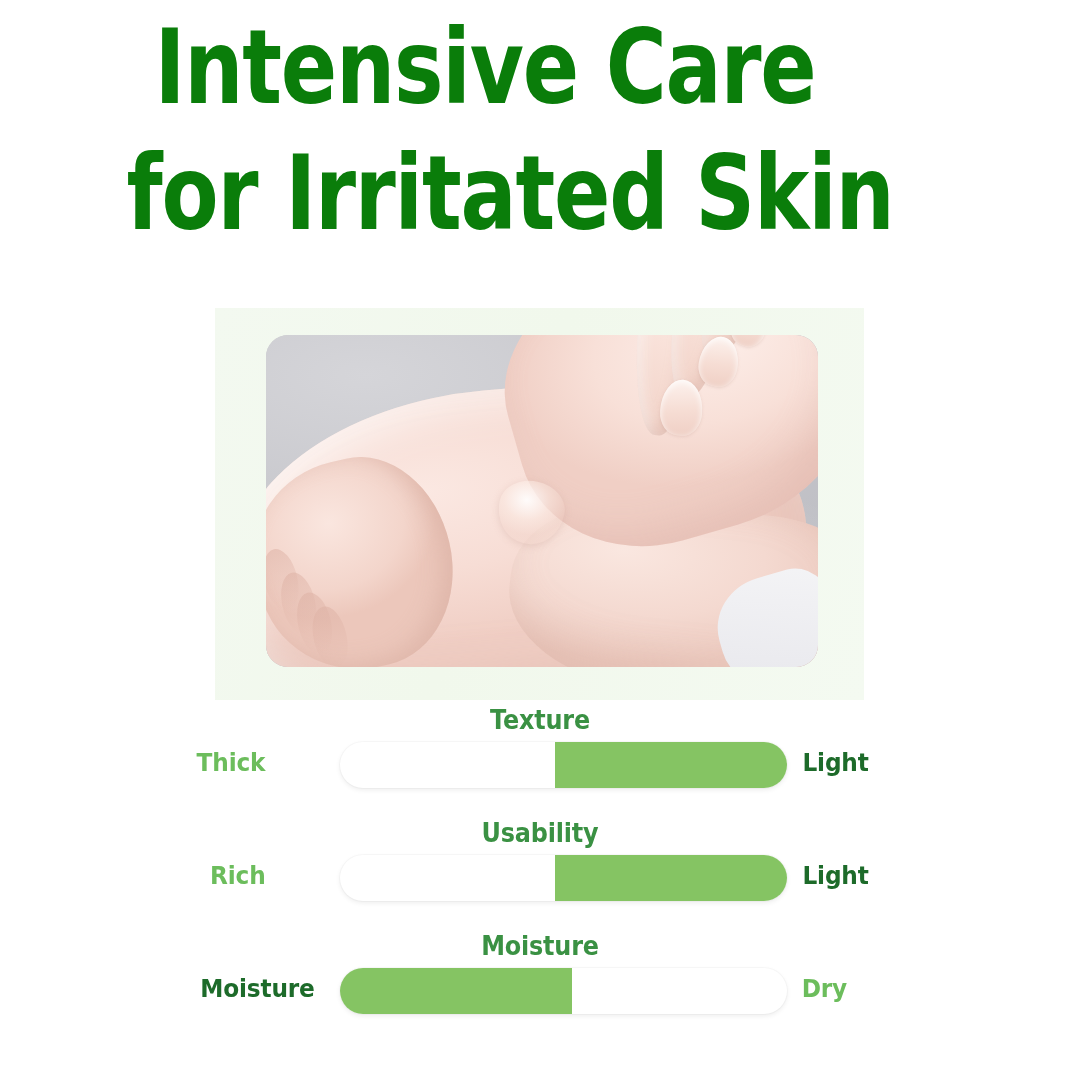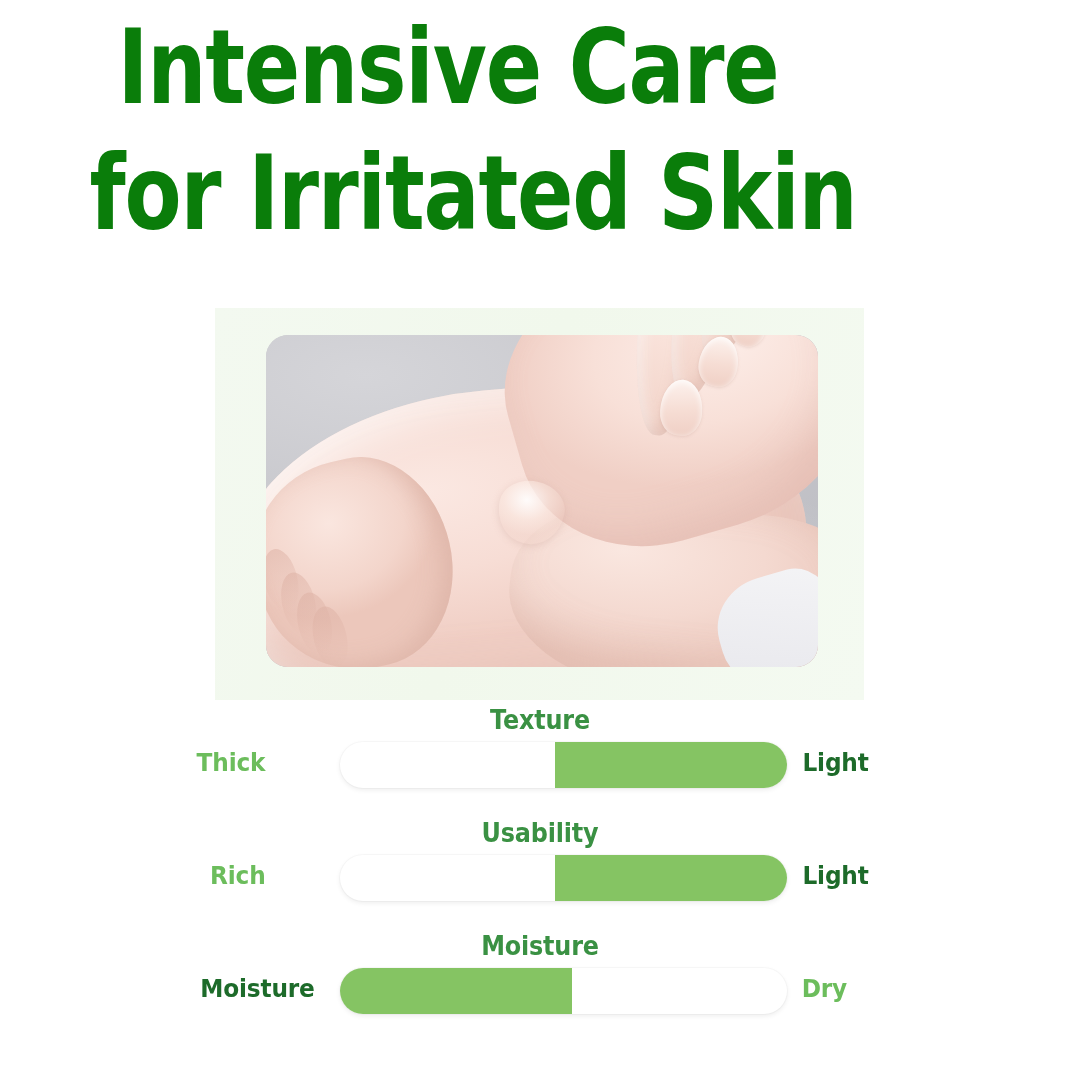--- a/index.html
+++ b/index.html
@@ -17,20 +17,21 @@
     -webkit-font-smoothing: antialiased;
   }
 
   
   .title-block {
     position: absolute;
     left: 0;
     top: 18px;
     width: 896px;
     text-align: center;
+    padding-left: 37px;
   }
   .title-line {
     display: block;
     color: #0a7d0a;
     font-family: "DejaVu Sans", "Liberation Sans", sans-serif;
     font-weight: 700;
     font-size: 104px;
     line-height: 0.96;
     letter-spacing: -1.5px;
     transform: scaleX(0.80);

